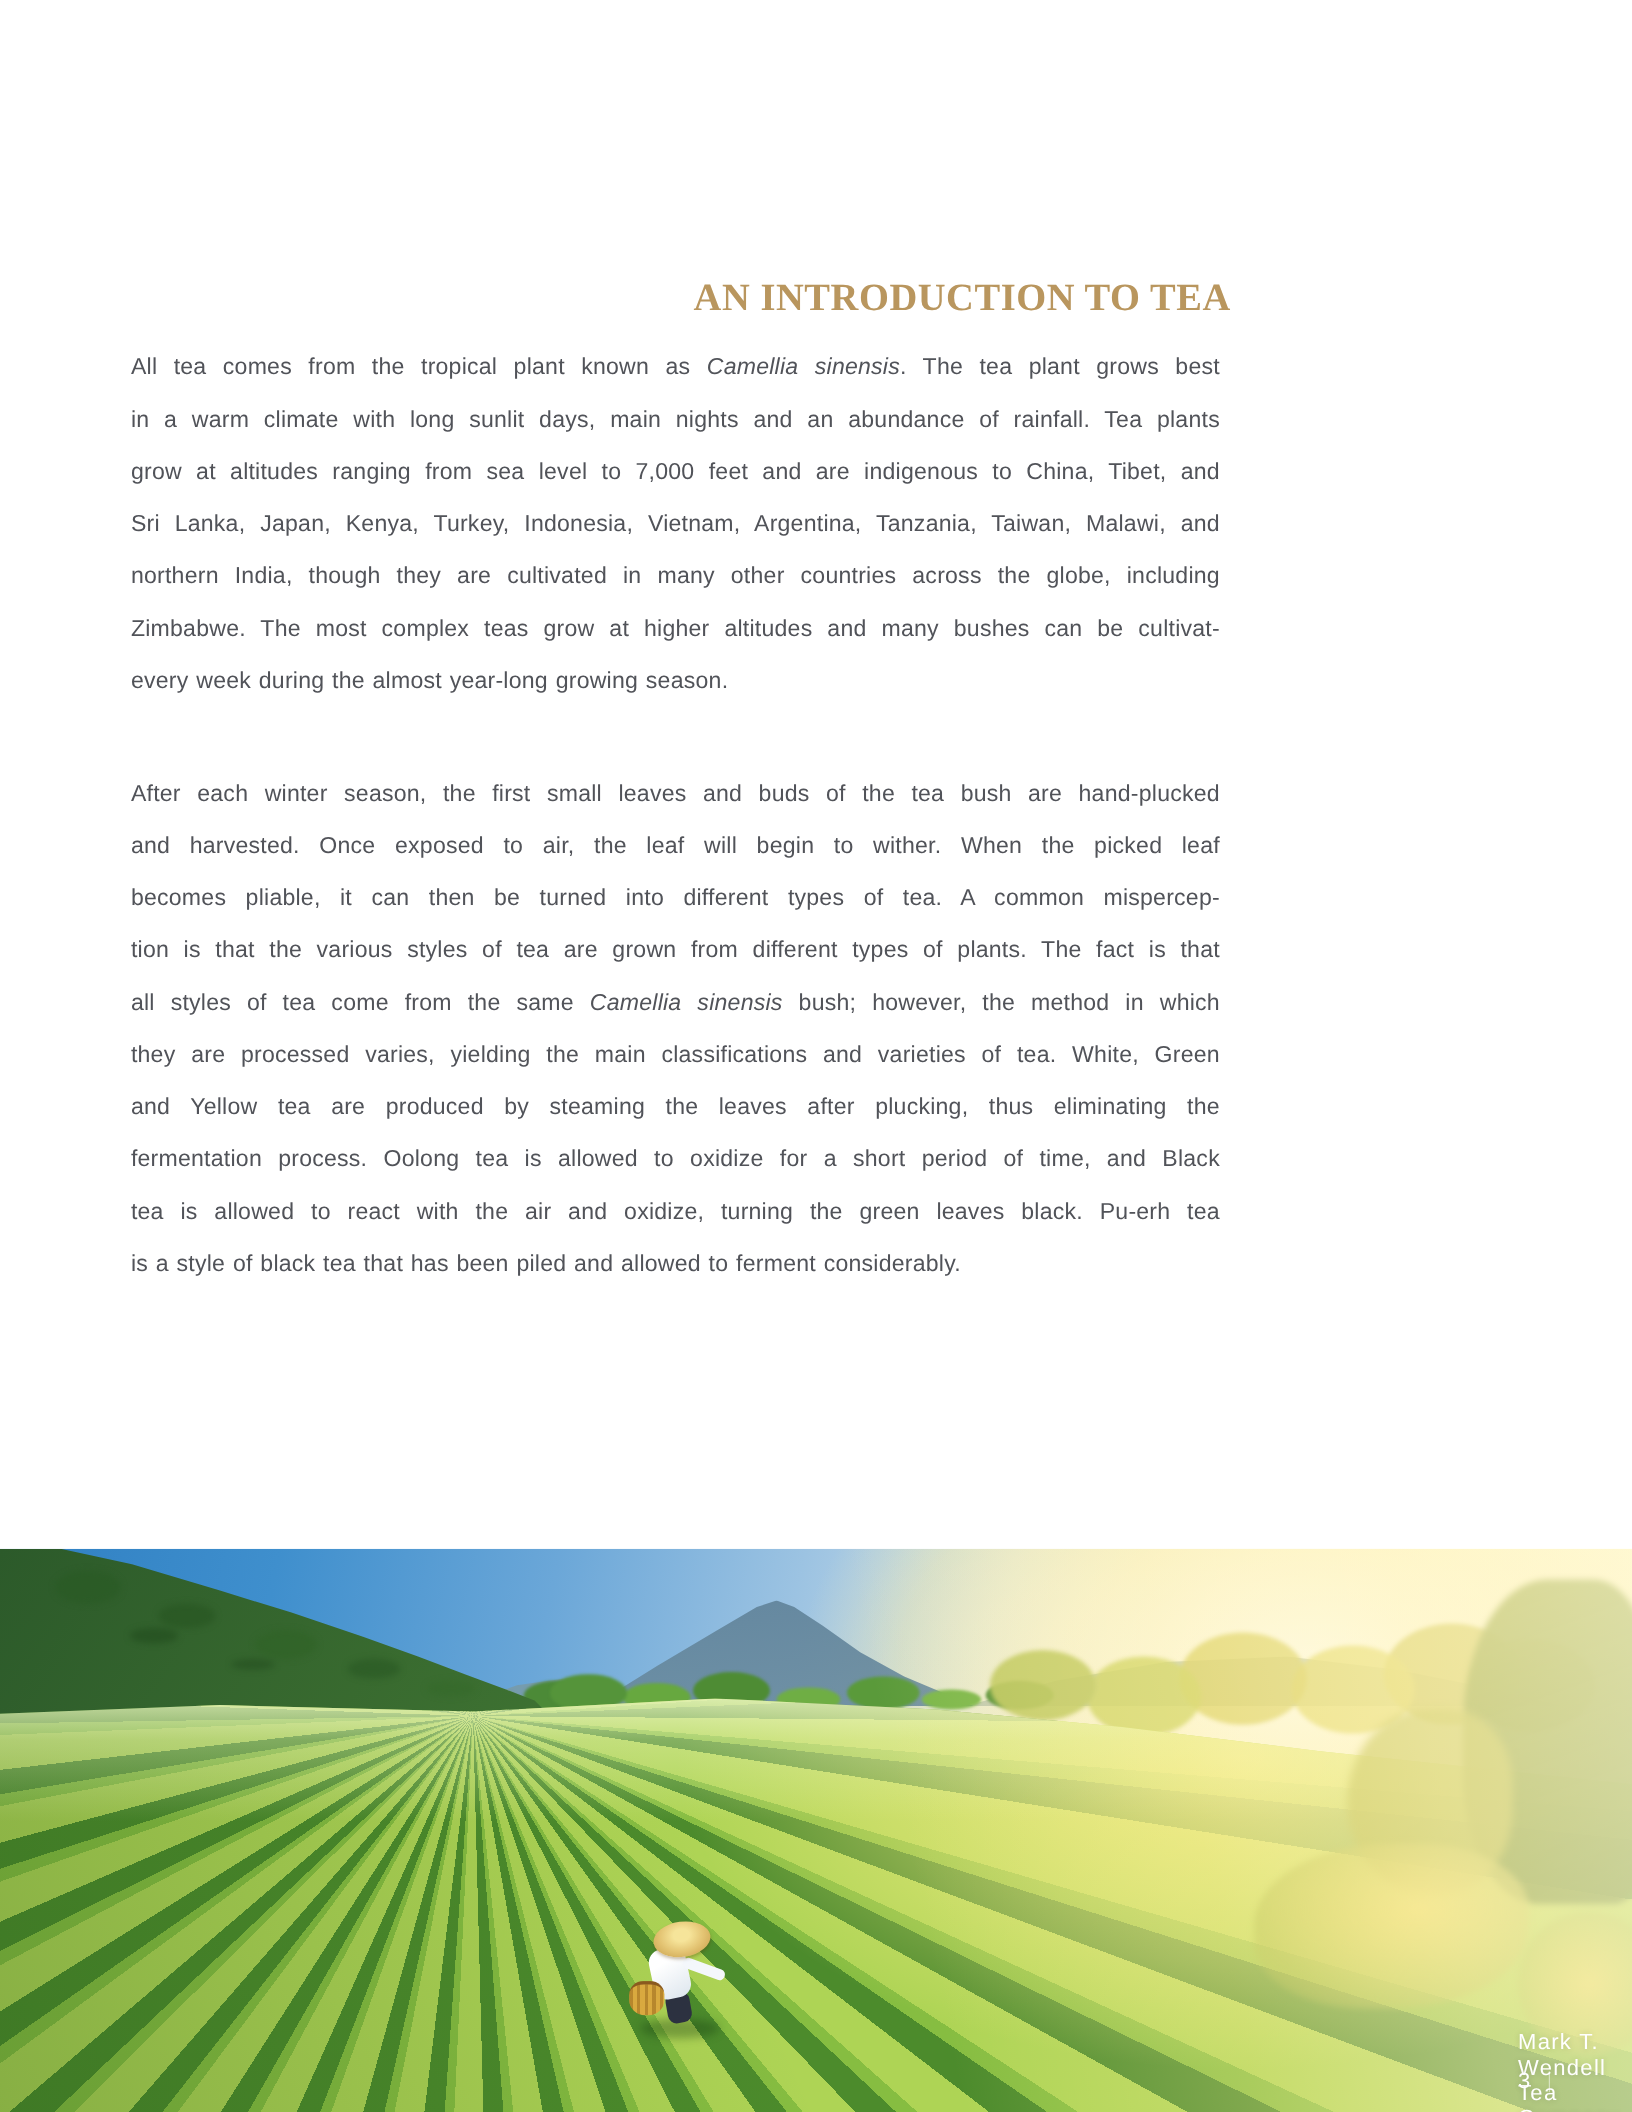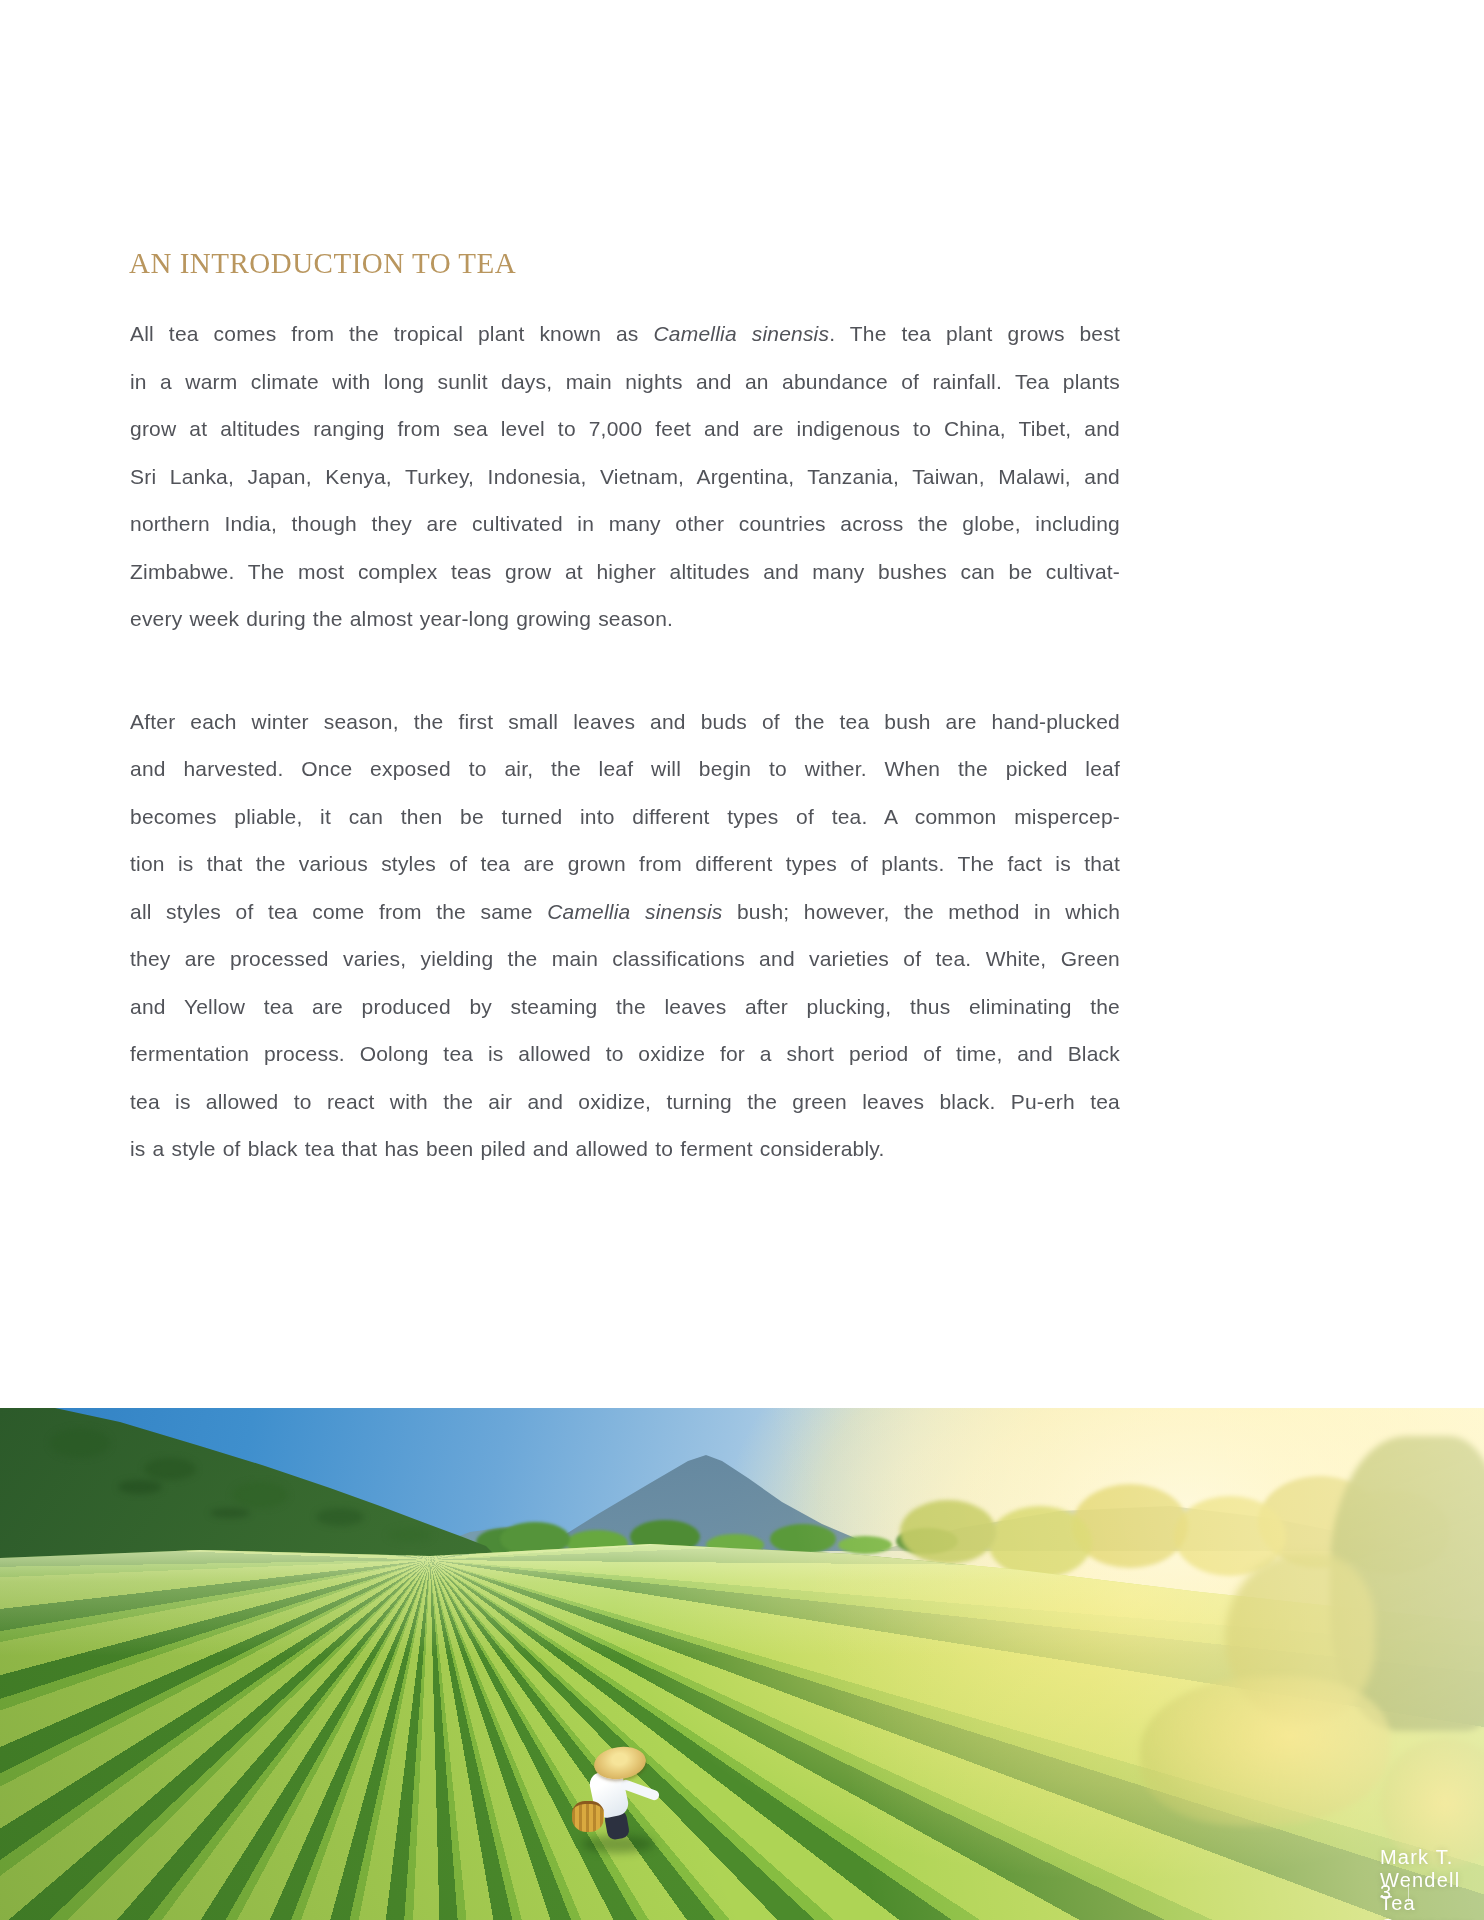--- a/index.html
+++ b/index.html
@@ -8,30 +8,30 @@
     position: relative;
     background: #ffffff;
     font-family: "Liberation Sans", sans-serif;
     overflow: hidden;
   }
 
   
   .page-title {
     position: absolute;
     left: 129px; top: 228px; width: 990px;
-    text-align: left;
+    text-align: right;
     font-family: "Liberation Serif", serif;
-    font-size: 29px;
+    font-size: 35px;
     letter-spacing: 0.5px;
     color: var(--color-title, #b9965e);
-    font-weight: 400;
+    font-weight: 700;
   }
   #paragraphs {
     position: absolute;
-    left: 130px; top: 310px; width: 990px;
+    left: 119px; top: 310px; width: 990px;
     color: var(--color-body, #515359);
     font-size: 21px;
     letter-spacing: 0.2px;
     word-spacing: 1px;
     font-weight: 300;
   }
   .paragraph + .paragraph { margin-top: 55px; }
   .line {
     height: 47.5px; line-height: 47.5px;
     text-align: justify;

